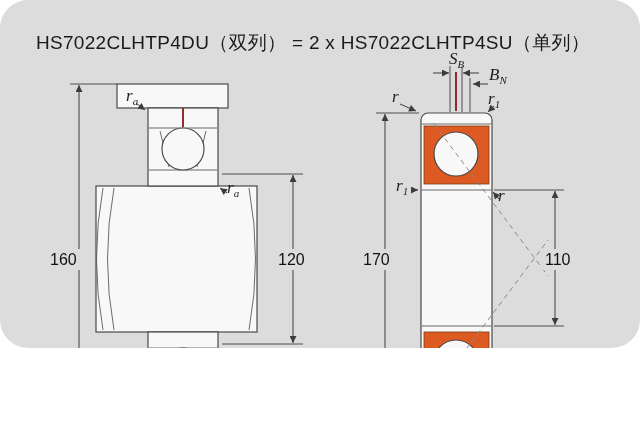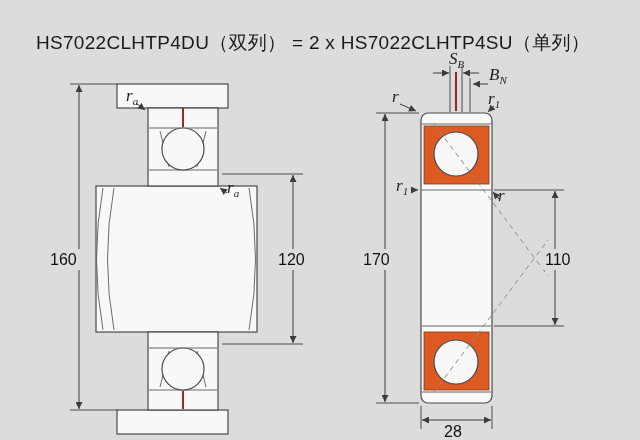--- a/index.html
+++ b/index.html
@@ -1,17 +1,17 @@
 <!DOCTYPE html>
 <html><head>
 <meta charset="utf-8">
 <style>
   html,body { margin:0; padding:0; }
-  .stage { position:relative; width:640px; height:440px; overflow:hidden;
-           font-family:"Liberation Sans", sans-serif; }
+  .stage { position:relative; width:640px; height:348px; overflow:hidden;
+           font-family:"Liberation Sans", sans-serif;border-radius:28px; }
   svg { display:block; }
   .white-part { fill:#f8f8f8; stroke:#4a4a4a; stroke-width:1.2; }
   .thin  { stroke:#5a5a5a; stroke-width:0.9; fill:none; }
   .dim-line { stroke:#3c3c3c; stroke-width:1; fill:none; }
   .ext-line { stroke:#3c3c3c; stroke-width:0.9; fill:none; }
   .dash { stroke:#8a8a8a; stroke-width:1; stroke-dasharray:5 4; fill:none; }
   .cage { stroke:#7a3a12; stroke-width:0.8; }
   .mark { stroke-width:1.8; fill:none; }
   .lbl  { font:italic 17px "Liberation Serif", serif; fill:#1e1e1e; }
   .sub  { font-size:11px; font-style:italic; }

